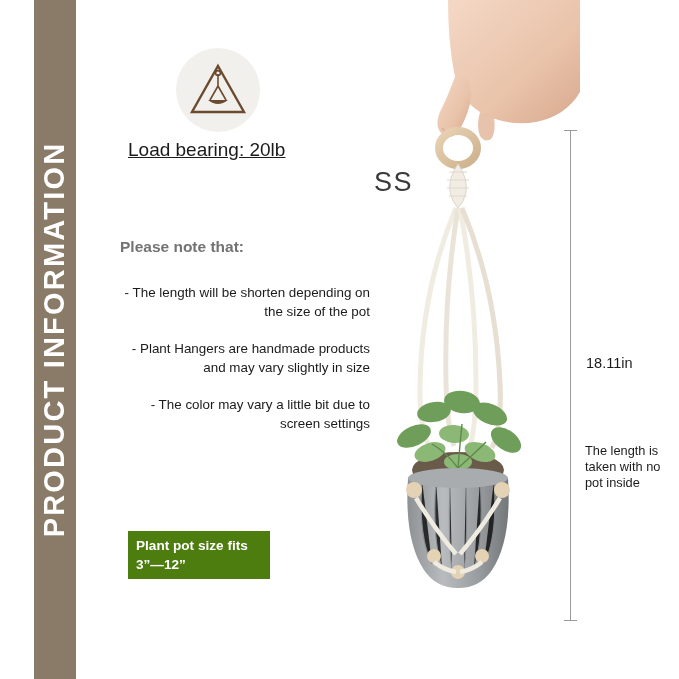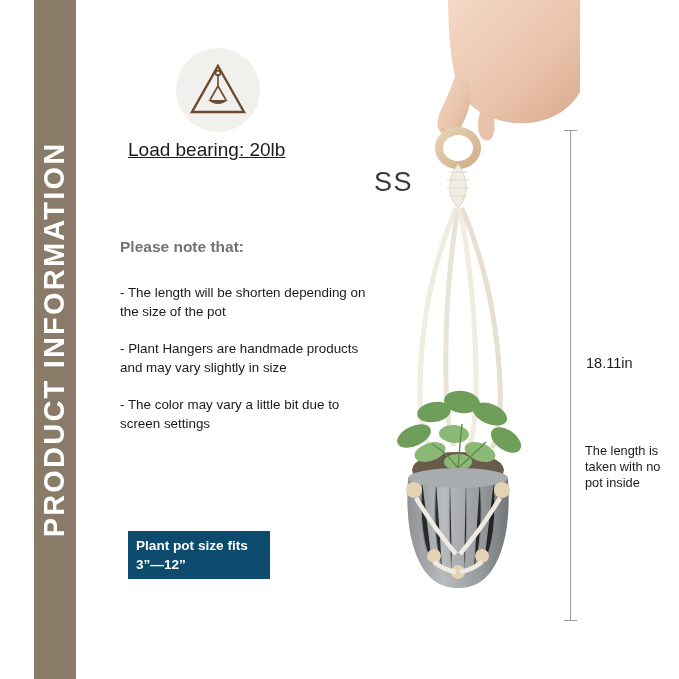--- a/index.html
+++ b/index.html
@@ -96,30 +96,30 @@
   }
   .note-list {
     position: absolute;
     left: 120px;
     top: 283px;
     width: 250px;
     font-size: 13.4px;
     color: #1b1b1b;
     line-height: 19px;
   }
-  .note-list p { margin: 0 0 18px 0; }
+  .note-list p { margin: 0 0 18px 0; text-align: right; }
 
   
   .size-tag {
     position: absolute;
     left: 128px;
     top: 531px;
     width: 142px;
     height: 48px;
-    background: #0c4a6e;
+    background: #4d7c0f;
   }
   .size-tag-inner {
     position: absolute;
     left: 8px;
     top: 5px;
     color: #ffffff;
     font-size: 13.6px;
     font-weight: bold;
     line-height: 19px;
   }

